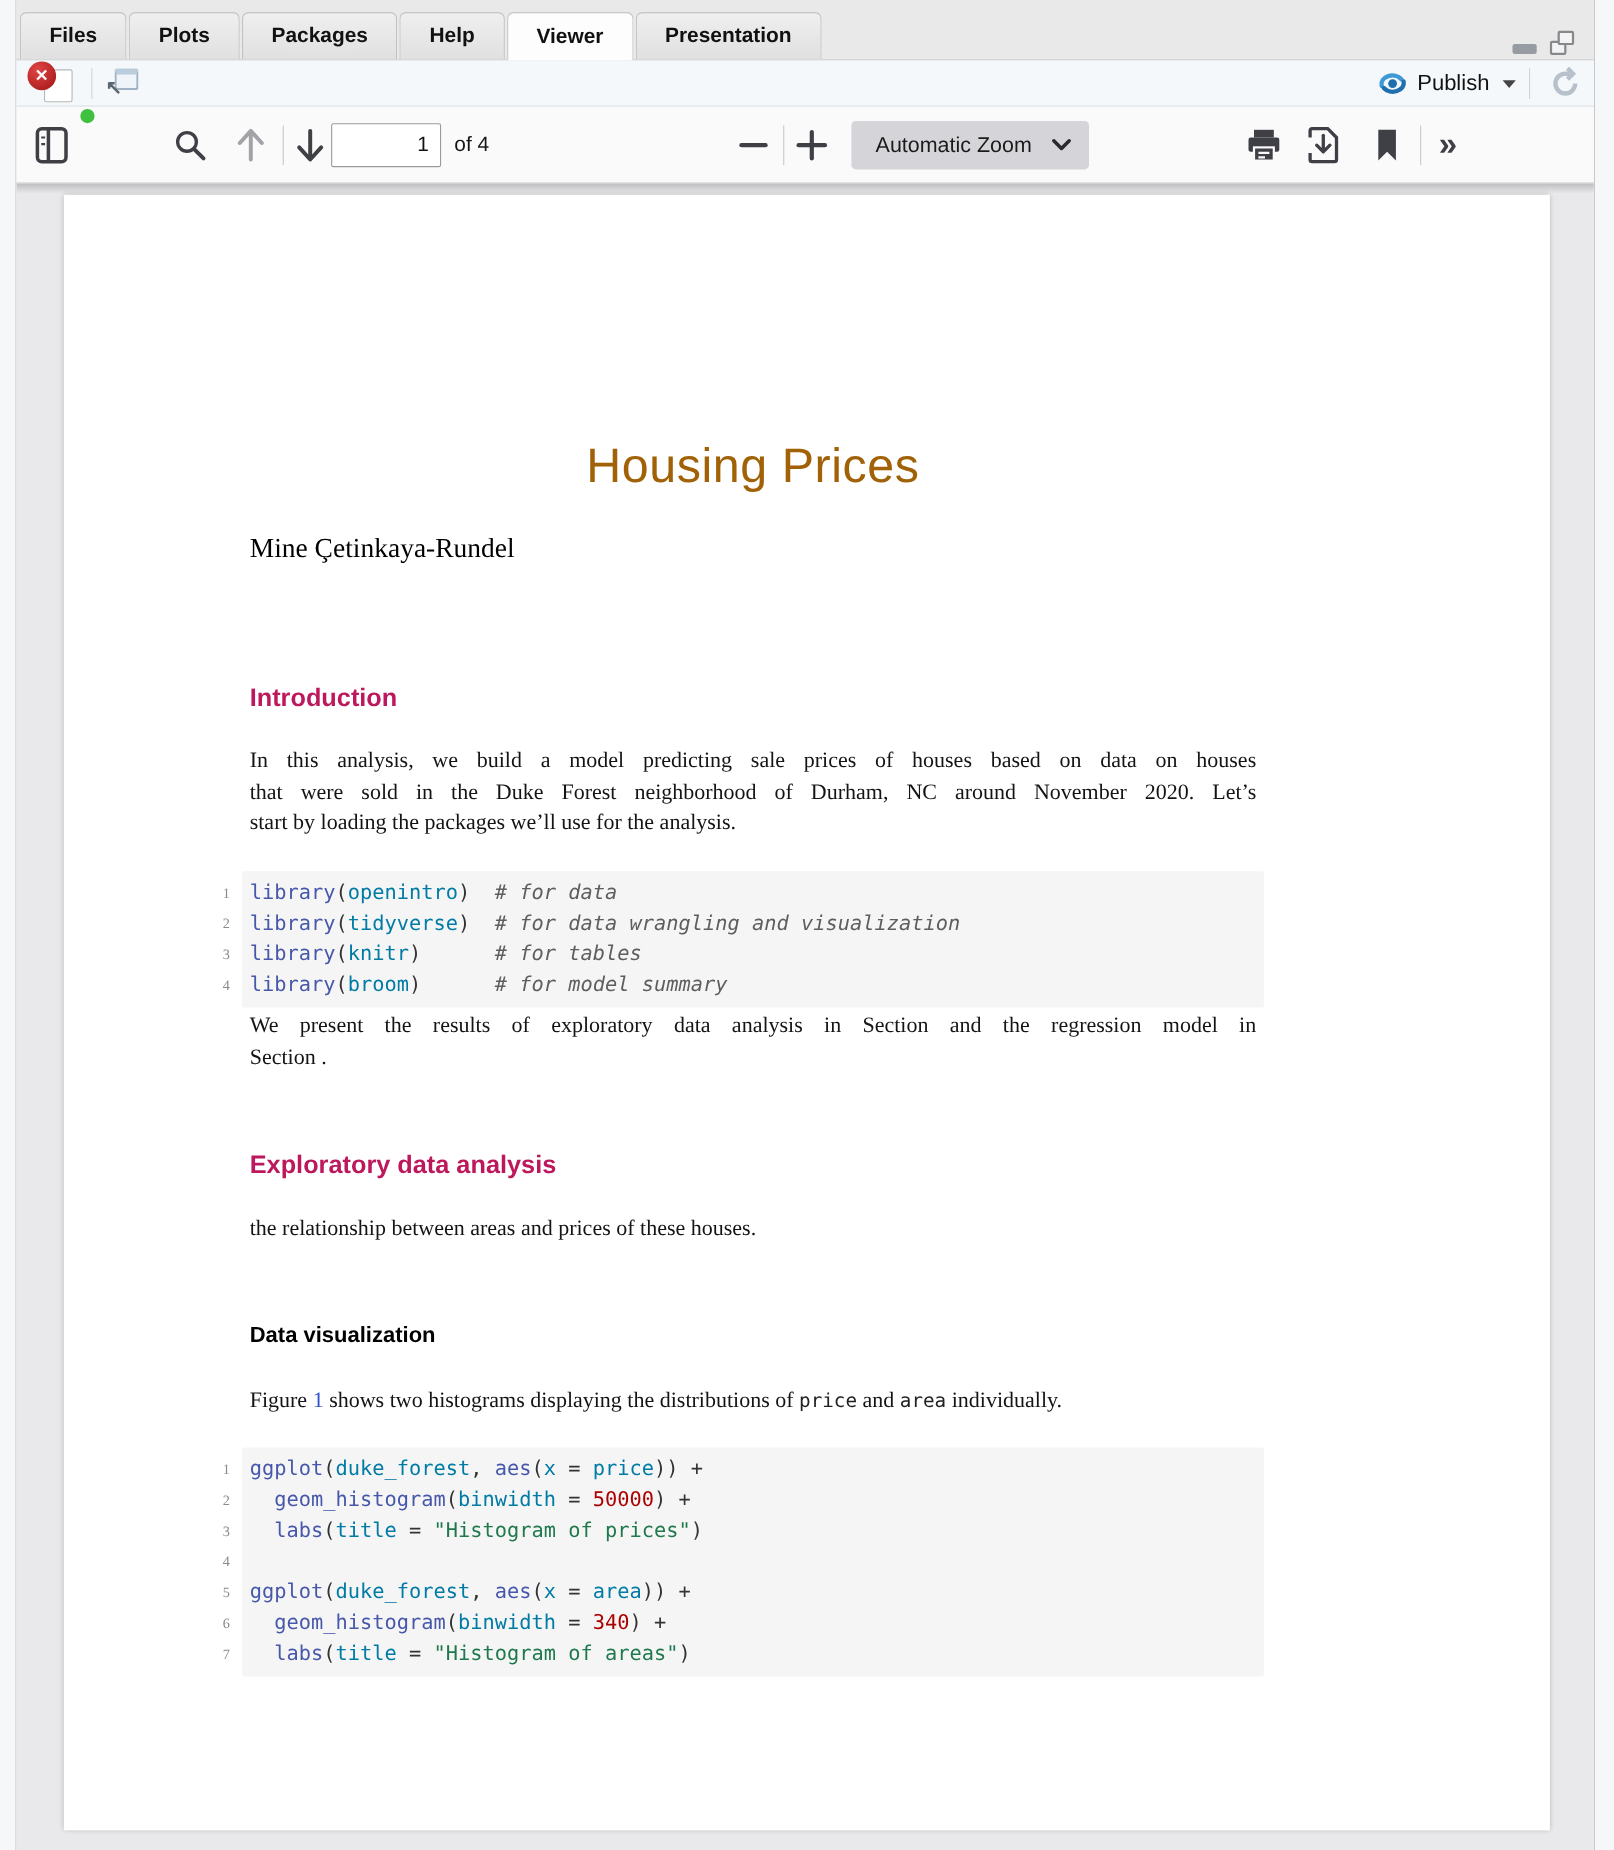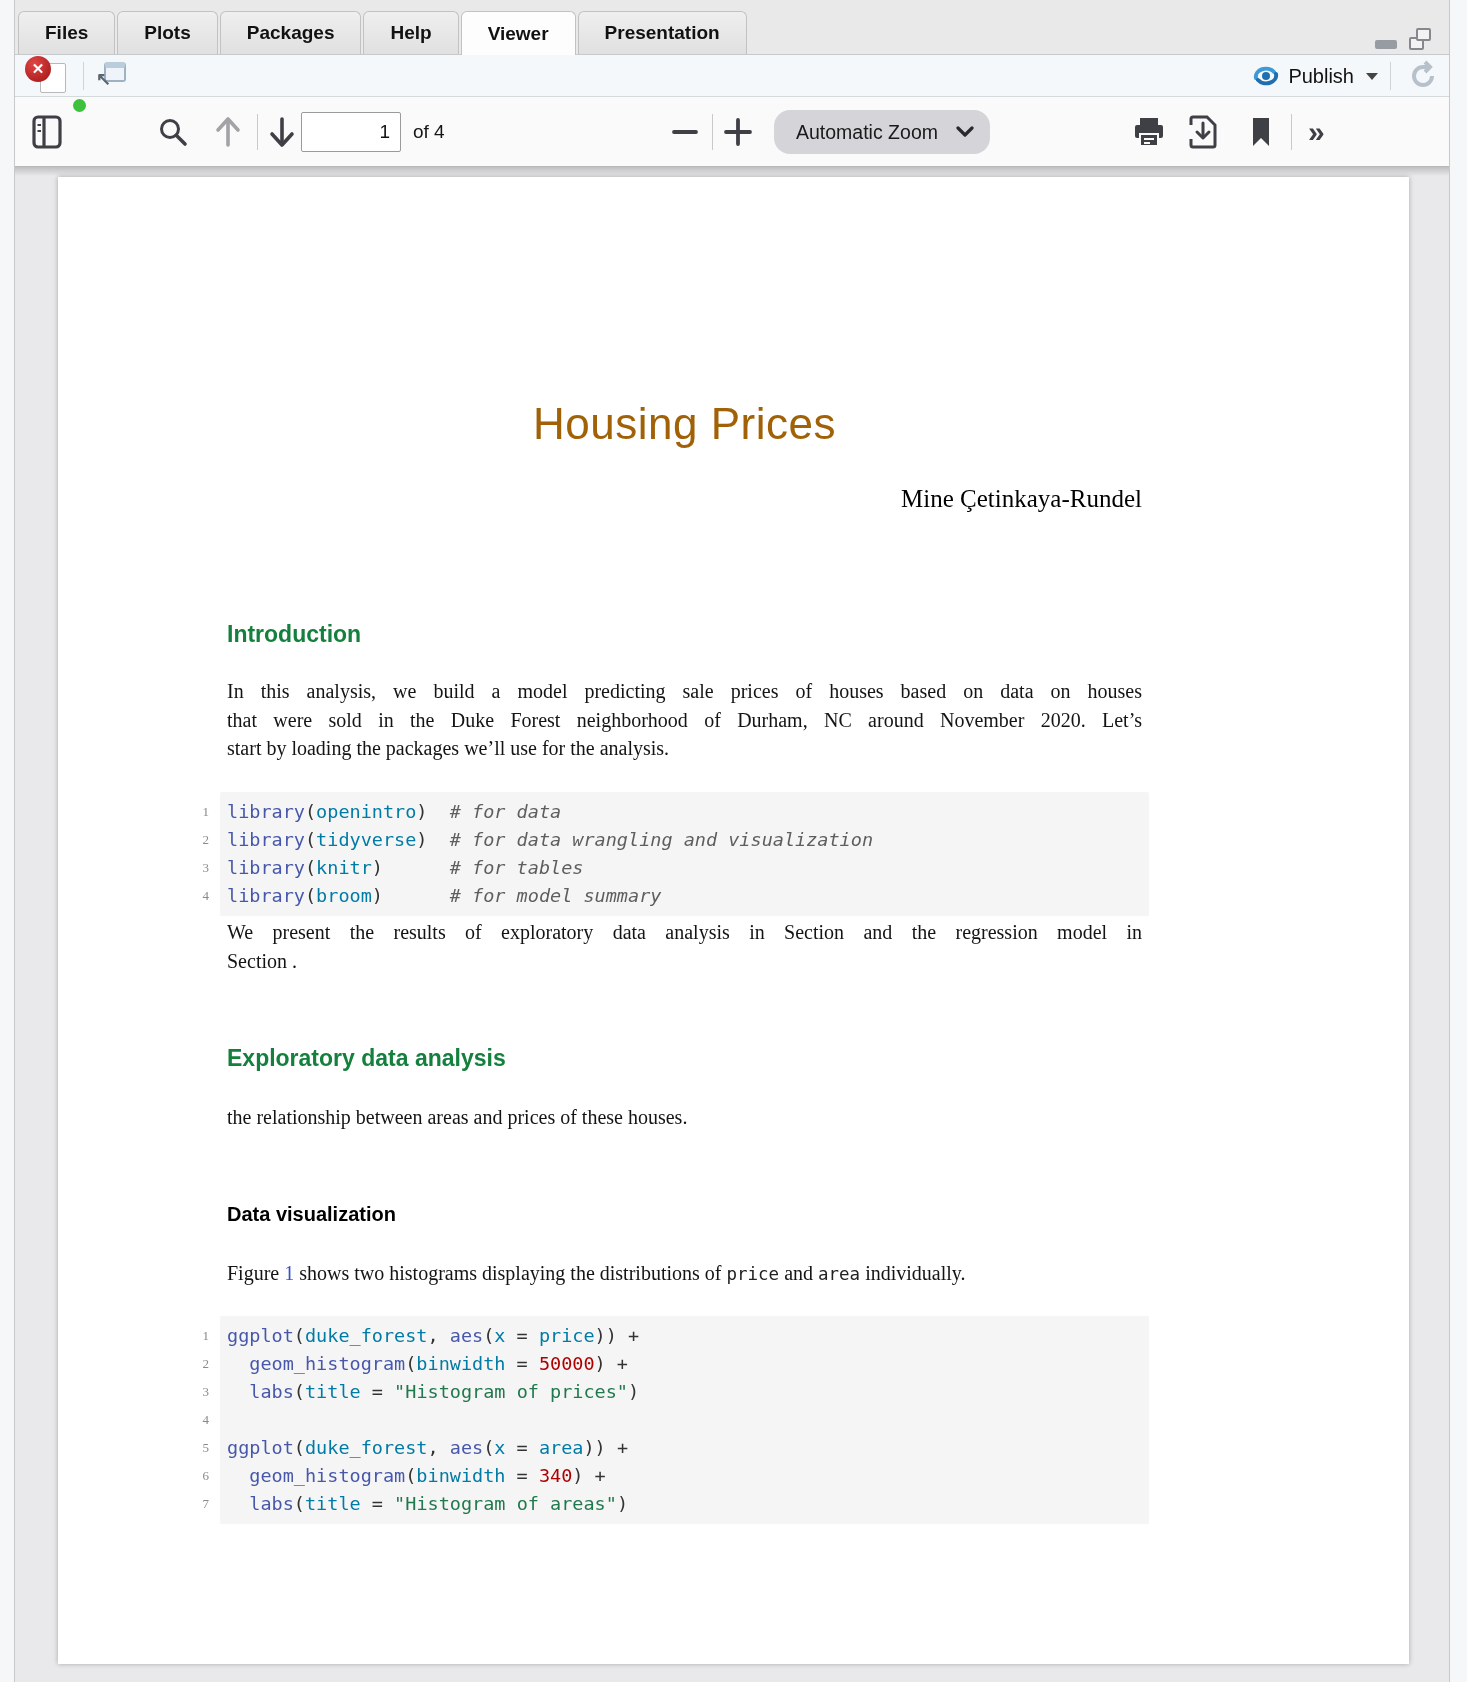--- a/index.html
+++ b/index.html
@@ -46,41 +46,41 @@
   .pdfbar { position:relative; height:70px; background:#fafafb; border-bottom:1px solid #b9b9b9;
             flex:0 0 auto; }
   .pdfbar .item { position:absolute; top:0; height:70px; display:flex; align-items:center; }
   .vsep3 { position:absolute; top:17px; width:1px; height:36px; background:#c9c9c9; }
   .page-input { position:absolute; left:286px; top:15px; width:100px; height:40px; border:1px solid #9b9b9b;
                 border-radius:2px; background:#fff; font-size:19px; text-align:right; padding-right:10px;
                 font-family:"Liberation Sans",sans-serif; color:#111; }
   .of-label { position:absolute; left:398px; top:0; height:70px; display:flex; align-items:center;
               font-size:19px; color:#161616; }
   .zoom-select { position:absolute; left:759px; top:13px; width:216px; height:44px; background:#d5d5d9;
-                 border-radius:16px; display:flex; align-items:center; padding-left:22px; font-size:19.5px;
+                 border-radius:4px; display:flex; align-items:center; padding-left:22px; font-size:19.5px;
                  color:#1a1a1a; cursor:pointer; }
   .zoom-select svg { position:absolute; right:16px; top:16px; }
   .green-dot { position:absolute; left:40px; top:0px; width:17px; height:17px; border-radius:50%;
                background:#3fc03f; border:2px solid #fafafb; }
   .dbl-chevron { font-size:30px; color:#3f3f46; font-weight:bold; line-height:1; }
 
   
   .viewer { position:relative; flex:1 1 auto; background:#e9e9eb; overflow:hidden; }
   .viewer::before { content:""; position:absolute; left:0; top:0; right:0; height:9px;
                     background:linear-gradient(rgba(0,0,0,.18), rgba(0,0,0,0)); z-index:2; }
   .page { position:absolute; left:43px; top:10px; width:1351px; height:1487px; background:#fff;
           box-shadow:0 0 5px rgba(0,0,0,.28); }
 
   .doc-title { position:absolute; left:169px; top:222px; width:915px; text-align:center;
                font-size:44px; font-weight:normal; color:#a16207; letter-spacing:.5px; }
-  .doc-author { position:absolute; left:169px; top:308px; width:915px; text-align:right;
+  .doc-author { position:absolute; left:169px; top:308px; width:915px; text-align:left;
                 font-family:"Liberation Serif", serif; font-size:25px; color:#000; }
 
   .doc-block { position:absolute; left:169px; width:915px; }
-  .doc-h1 { font-size:23px; font-weight:bold; color:#15803d; }
+  .doc-h1 { font-size:23px; font-weight:bold; color:#be185d; }
   .doc-h2 { font-size:20px; font-weight:bold; color:#000; }
   .doc-para { font-family:"Liberation Serif", serif; font-size:20px; color:#141414; }
   .para-line { line-height:28.5px; }
   .para-line.just { text-align:justify; text-align-last:justify; }
   .seg-code { font-family:"DejaVu Sans Mono", monospace; font-size:17.5px; color:#222; }
   .seg-link { color:#3350cc; cursor:pointer; }
 
   .codeblock { left:162px !important; width:929px; background:#f5f5f5; padding:6px 0 6px 7px; border-radius:2px; }
   .code-line { position:relative; height:28px; line-height:28px; white-space:pre;
                font-family:"DejaVu Sans Mono", monospace; font-size:18.5px; }

